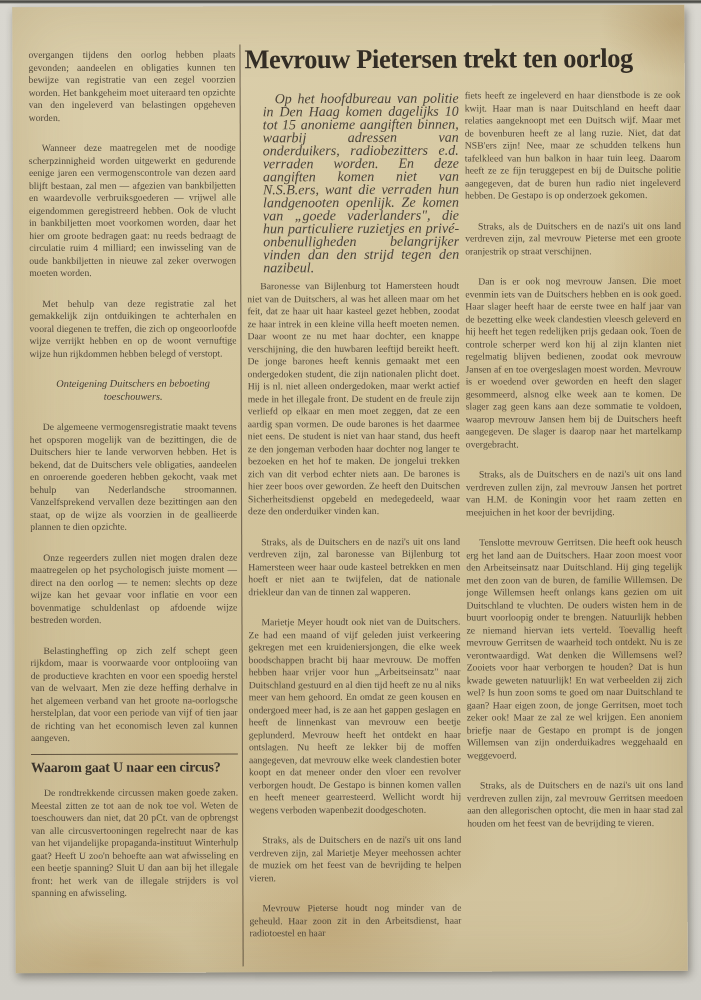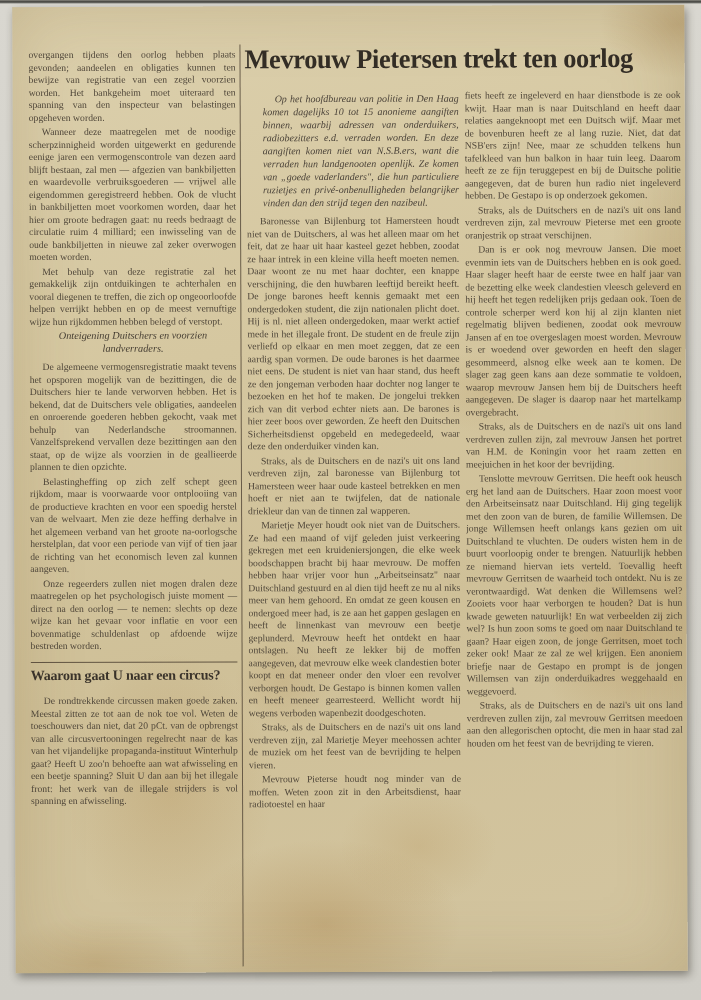--- a/index.html
+++ b/index.html
@@ -28,23 +28,23 @@
   .col-left{left:16px;top:42px;width:207px;height:918px;}
   .col-mid{left:234px;top:84px;width:212px;height:878px;}
   .col-right{left:452px;top:84px;width:216px;height:878px;}
   .vrule{position:absolute;left:227px;top:38px;width:1px;height:922px;background:rgba(70,58,44,0.75);}
   .headline{
     position:absolute;left:232px;top:38px;width:440px;margin:0;
     font-size:27px;font-weight:bold;color:#332d25;letter-spacing:-0.4px;
     white-space:nowrap;transform:scaleX(0.98);transform-origin:left;
   }
   .para{margin:0 0 0 0;text-indent:13px;}
-  .para + .para{margin-top:2px;}
+  .para + .para{margin-top:18px;}
   .lede{
-    font-style:italic;font-size:10px;line-height:13px;color:#4c443a;
+    font-style:italic;font-size:14px;line-height:13px;color:#4c443a;
     padding-left:16px;text-indent:12px;margin:2px 0 6px 0;text-align:justify;
   }
   .subhead{
     font-style:italic;text-align:center;font-size:10.3px;line-height:12.5px;
     margin:7px 6px 6px 6px;color:#453d32;text-indent:0;
   }
   .hrule{border:0;border-top:1.5px solid rgba(70,58,44,0.8);margin:9px 0 0 0;}
   .circus-head{
     font-size:14px;font-weight:bold;color:#3a332a;margin:7px 0 13px 0;
     text-indent:0;letter-spacing:-0.2px;
@@ -53,43 +53,43 @@
 </head>
 <body>
 
 <div class="paper">
 
   <div class="vrule"></div>
 
   <h1 class="headline">Mevrouw Pietersen trekt ten oorlog</h1>
 
   <div class="col col-left">
-    <p class="para" style="text-indent:0;">overgangen tijdens den oorlog hebben plaats gevonden; aandeelen en obligaties kunnen ten bewijze van registratie van een zegel voorzien worden. Het bankgeheim moet uiteraard ten spanning van den inspecteur van belastingen opgeheven worden.</p>
+    <p class="para" style="text-indent:0;">overgangen tijdens den oorlog hebben plaats gevonden; aandeelen en obligaties kunnen ten bewijze van registratie van een zegel voorzien worden. Het bankgeheim moet uiteraard ten opzichte van den ingeleverd van belastingen opgeheven worden.</p>
     <p class="para">Wanneer deze maatregelen met de noodige scherpzinnigheid worden uitgewerkt en gedurende eenige jaren een vermogenscontrole van dezen aard blijft bestaan, zal men — afgezien van bankbiljetten en waardevolle verbruiksgoederen — vrijwel alle eigendommen geregistreerd hebben. Ook de vlucht in bankbiljetten moet voorkomen worden, daar het hier om groote bedragen gaat: nu reeds bedraagt de circulatie ruim 4 milliard; een inwisseling van de oude bankbiljetten in nieuwe zal zeker overwogen moeten worden.</p>
-    <p class="para">Met behulp van deze registratie zal het gemakkelijk zijn ontduikingen te achterhalen en vooral diegenen te treffen, die zich op ongeoorloofde helpen verrijkt hebben en op de meest vernuftige wijze hun rijkdommen hebben belegd of verstopt.</p>
+    <p class="para">Met behulp van deze registratie zal het gemakkelijk zijn ontduikingen te achterhalen en vooral diegenen te treffen, die zich op ongeoorloofde wijze verrijkt hebben en op de woont vernuftige wijze hun rijkdommen hebben belegd of verstopt.</p>
 
-    <p class="para subhead">Onteigening Duitschers en voorzien landverraders.</p>
+    <p class="para subhead">Onteigening Duitschers en beboeting toeschouwers.</p>
 
     <p class="para">De algemeene vermogensregistratie maakt tevens het opsporen mogelijk van de bezittingen, die de Duitschers hier te lande verworven hebben. Het is bekend, dat de Duitschers vele obligaties, aandeelen en onroerende goederen hebben gekocht, vaak met behulp van Nederlandsche stroomannen. Vanzelfsprekend vervallen deze bezittingen aan den staat, op de wijze als voorzien in de geallieerde plannen te dien opzichte.</p>
+    <p class="para">Onze regeerders zullen niet mogen dralen deze maatregelen op het psychologisch juiste moment — direct na den oorlog — te nemen: slechts op deze wijze kan het gevaar voor inflatie en voor een bovenmatige schuldenlast op afdoende wijze bestreden worden.</p>
     <p class="para">Belastingheffing op zich zelf schept geen rijkdom, maar is voorwaarde voor ontplooiing van de productieve krachten en voor een spoedig herstel van de welvaart. Men zie deze heffing derhalve in het algemeen verband van het groote na-oorlogsche herstelplan, dat voor een periode van vijf of tien jaar de richting van het economisch leven zal kunnen aangeven.</p>
-    <p class="para">Onze regeerders zullen niet mogen dralen deze maatregelen op het psychologisch juiste moment — direct na den oorlog — te nemen: slechts op deze wijze kan het gevaar voor inflatie en voor een bovenmatige schuldenlast op afdoende wijze bestreden worden.</p>
 
     <hr class="hrule">
 
     <h2 class="circus-head">Waarom gaat U naar een circus?</h2>
     <p class="para">De rondtrekkende circussen maken goede zaken. Meestal zitten ze tot aan de nok toe vol. Weten de toeschouwers dan niet, dat 20 pCt. van de opbrengst van alle circusvertooningen regelrecht naar de kas van het vijandelijke propaganda-instituut Winterhulp gaat? Heeft U zoo'n behoefte aan wat afwisseling en een beetje spanning? Sluit U dan aan bij het illegale front: het werk van de illegale strijders is vol spanning en afwisseling.</p>
   </div>
 
   <div class="col col-mid">
     <p class="lede">Op het hoofdbureau van politie in Den Haag komen dagelijks 10 tot 15 anonieme aangiften binnen, waarbij adressen van onderduikers, radiobezitters e.d. verraden worden. En deze aangiften komen niet van N.S.B.ers, want die verraden hun landgenooten openlijk. Ze komen van „goede vaderlanders", die hun particuliere ruzietjes en privé-onbenulligheden belangrijker vinden dan den strijd tegen den nazibeul.</p>
     <p class="para">Baronesse van Bijlenburg tot Hamersteen houdt niet van de Duitschers, al was het alleen maar om het feit, dat ze haar uit haar kasteel gezet hebben, zoodat ze haar intrek in een kleine villa heeft moeten nemen. Daar woont ze nu met haar dochter, een knappe verschijning, die den huwbaren leeftijd bereikt heeft. De jonge barones heeft kennis gemaakt met een ondergedoken student, die zijn nationalen plicht doet. Hij is nl. niet alleen ondergedoken, maar werkt actief mede in het illegale front. De student en de freule zijn verliefd op elkaar en men moet zeggen, dat ze een aardig span vormen. De oude barones is het daarmee niet eens. De student is niet van haar stand, dus heeft ze den jongeman verboden haar dochter nog langer te bezoeken en het hof te maken. De jongelui trekken zich van dit verbod echter niets aan. De barones is hier zeer boos over geworden. Ze heeft den Duitschen Sicherheitsdienst opgebeld en medegedeeld, waar deze den onderduiker vinden kan.</p>
     <p class="para">Straks, als de Duitschers en de nazi's uit ons land verdreven zijn, zal baronesse van Bijlenburg tot Hamersteen weer haar oude kasteel betrekken en men hoeft er niet aan te twijfelen, dat de nationale driekleur dan van de tinnen zal wapperen.</p>
     <p class="para">Marietje Meyer houdt ook niet van de Duitschers. Ze had een maand of vijf geleden juist verkeering gekregen met een kruideniersjongen, die elke week boodschappen bracht bij haar mevrouw. De moffen hebben haar vrijer voor hun „Arbeitseinsatz" naar Duitschland gestuurd en al dien tijd heeft ze nu al niks meer van hem gehoord. En omdat ze geen kousen en ondergoed meer had, is ze aan het gappen geslagen en heeft de linnenkast van mevrouw een beetje geplunderd. Mevrouw heeft het ontdekt en haar ontslagen. Nu heeft ze lekker bij de moffen aangegeven, dat mevrouw elke week clandestien boter koopt en dat meneer onder den vloer een revolver verborgen houdt. De Gestapo is binnen komen vallen en heeft meneer gearresteerd. Wellicht wordt hij wegens verboden wapenbezit doodgeschoten.</p>
     <p class="para">Straks, als de Duitschers en de nazi's uit ons land verdreven zijn, zal Marietje Meyer meehossen achter de muziek om het feest van de bevrijding te helpen vieren.</p>
-    <p class="para">Mevrouw Pieterse houdt nog minder van de moffen. Weten zoon zit in den Arbeitsdienst, haar radiotoestel en haar</p>
+    <p class="para">Mevrouw Pieterse houdt nog minder van de geheuld. Haar zoon zit in den Arbeitsdienst, haar radiotoestel en haar</p>
   </div>
 
   <div class="col col-right">
     <p class="para" style="text-indent:0;">fiets heeft ze ingeleverd en haar dienstbode is ze ook kwijt. Haar man is naar Duitschland en heeft daar relaties aangeknoopt met een Duitsch wijf. Maar met de bovenburen heeft ze al lang ruzie. Niet, dat dat NSB'ers zijn! Nee, maar ze schudden telkens hun tafelkleed van hun balkon in haar tuin leeg. Daarom heeft ze ze fijn teruggepest en bij de Duitsche politie aangegeven, dat de buren hun radio niet ingeleverd hebben. De Gestapo is op onderzoek gekomen.</p>
     <p class="para">Straks, als de Duitschers en de nazi's uit ons land verdreven zijn, zal mevrouw Pieterse met een groote oranjestrik op straat verschijnen.</p>
     <p class="para">Dan is er ook nog mevrouw Jansen. Die moet evenmin iets van de Duitschers hebben en is ook goed. Haar slager heeft haar de eerste twee en half jaar van de bezetting elke week clandestien vleesch geleverd en hij heeft het tegen redelijken prijs gedaan ook. Toen de controle scherper werd kon hij al zijn klanten niet regelmatig blijven bedienen, zoodat ook mevrouw Jansen af en toe overgeslagen moest worden. Mevrouw is er woedend over geworden en heeft den slager gesommeerd, alsnog elke week aan te komen. De slager zag geen kans aan deze sommatie te voldoen, waarop mevrouw Jansen hem bij de Duitschers heeft aangegeven. De slager is daarop naar het martelkamp overgebracht.</p>
     <p class="para">Straks, als de Duitschers en de nazi's uit ons land verdreven zullen zijn, zal mevrouw Jansen het portret van H.M. de Koningin voor het raam zetten en meejuichen in het koor der bevrijding.</p>
     <p class="para">Tenslotte mevrouw Gerritsen. Die heeft ook heusch erg het land aan de Duitschers. Haar zoon moest voor den Arbeitseinsatz naar Duitschland. Hij ging tegelijk met den zoon van de buren, de familie Willemsen. De jonge Willemsen heeft onlangs kans gezien om uit Duitschland te vluchten. De ouders wisten hem in de buurt voorloopig onder te brengen. Natuurlijk hebben ze niemand hiervan iets verteld. Toevallig heeft mevrouw Gerritsen de waarheid toch ontdekt. Nu is ze verontwaardigd. Wat denken die Willemsens wel? Zooiets voor haar verborgen te houden? Dat is hun kwade geweten natuurlijk! En wat verbeelden zij zich wel? Is hun zoon soms te goed om naar Duitschland te gaan? Haar eigen zoon, de jonge Gerritsen, moet toch zeker ook! Maar ze zal ze wel krijgen. Een anoniem briefje naar de Gestapo en prompt is de jongen Willemsen van zijn onderduikadres weggehaald en weggevoerd.</p>
     <p class="para">Straks, als de Duitschers en de nazi's uit ons land verdreven zullen zijn, zal mevrouw Gerritsen meedoen aan den allegorischen optocht, die men in haar stad zal houden om het feest van de bevrijding te vieren.</p>
   </div>

